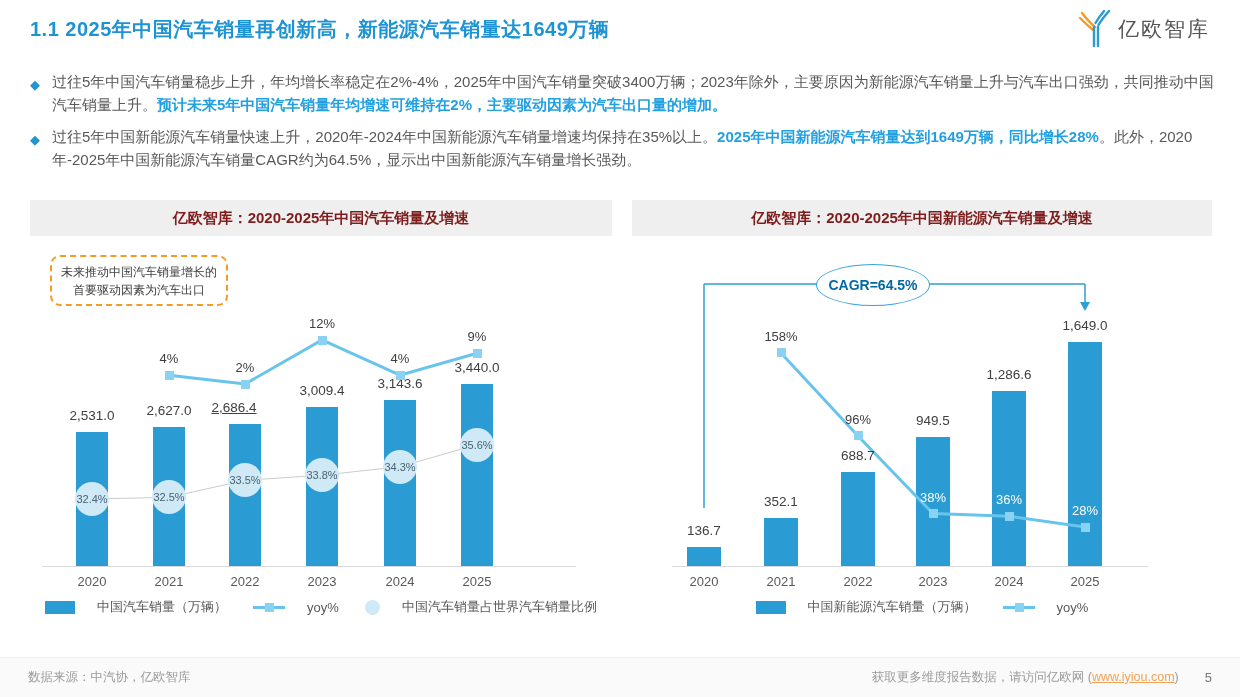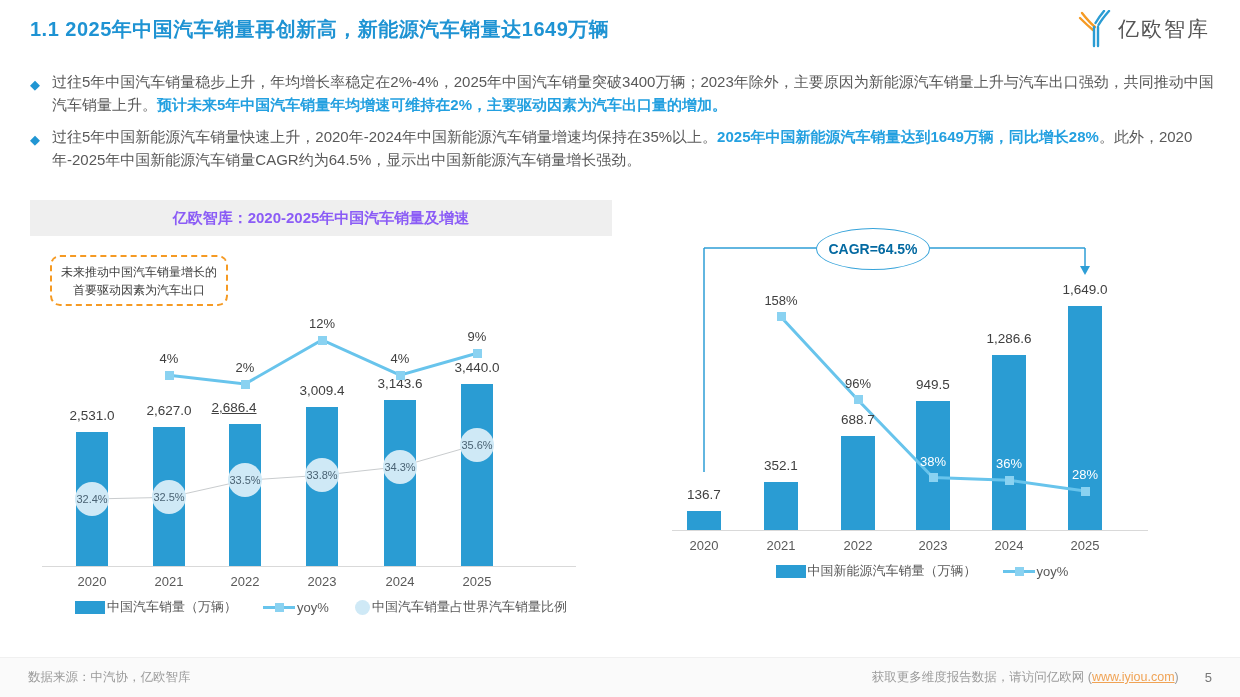--- a/index.html
+++ b/index.html
@@ -18,21 +18,21 @@
   .bullets{position:absolute;left:30px;top:70px;width:1186px;}
   .bullet{position:relative;padding-left:22px;font-size:15px;line-height:23px;margin-bottom:9px;color:#595959;}
   .bullet .diamond{position:absolute;left:0;top:3px;font-size:13px;color:#2196d3;}
   .hl{color:#23a0e0;font-weight:bold;}
   
   .panel{position:absolute;top:200px;width:582px;}
   .panel-left{left:30px;}
   .panel-right{left:632px;width:580px;}
   .panel-header{
     height:36px;background:#efefef;display:flex;align-items:center;justify-content:center;
-    font-size:15px;font-weight:bold;color:#8b5cf6;
+    font-size:15px;font-weight:bold;color:#7f1d1d;
   }
   .chart-canvas{position:relative;height:394px;}
   .chart-svg{position:absolute;left:0;top:0;z-index:2;}
   .bar{position:absolute;background:#2a9cd3;z-index:1;}
   .axis-line{position:absolute;height:1px;background:#d9d9d9;z-index:0;}
   .bar-label{position:absolute;width:90px;text-align:center;font-size:13.5px;color:#404040;z-index:3;}
   .x-label{position:absolute;width:60px;text-align:center;font-size:13px;color:#595959;z-index:3;}
   .marker{position:absolute;width:9px;height:9px;background:#8ad2f1;z-index:3;}
   .line-label{position:absolute;width:60px;text-align:center;font-size:13px;color:#404040;z-index:4;}
   .bubble{
@@ -46,21 +46,21 @@
   }
   .cagr-ellipse{
     position:absolute;left:184px;top:28px;width:112px;height:40px;border-radius:50%;
     border:1.5px solid #36a3da;background:#fff;z-index:4;
     display:flex;align-items:center;justify-content:center;font-size:14px;font-weight:600;color:#0369a1;
   }
   .legend{
     position:absolute;left:0;right:0;top:362px;display:flex;justify-content:center;gap:26px;
     font-size:13px;color:#595959;z-index:3;
   }
-  .legend-item{display:flex;align-items:center;gap:2px;}
+  .legend-item{display:flex;align-items:center;gap:22px;}
   .sw-bar{width:30px;height:13px;background:#2a9cd3;}
   .sw-line{width:32px;height:3px;background:#68c4ec;position:relative;}
   .sw-line::after{content:"";position:absolute;left:12px;top:-3px;width:9px;height:9px;background:#8ad2f1;}
   .sw-bubble{width:15px;height:15px;border-radius:50%;background:#cfe9f6;}
   
   .footer{
     position:absolute;left:0;right:0;bottom:0;height:40px;background:#fafafa;border-top:1px solid #f0f0f0;
     display:flex;align-items:center;padding:0 28px;font-size:12.5px;color:#9b9b9b;box-sizing:border-box;
   }
   .footer-right{margin-left:auto;display:flex;align-items:center;gap:26px;}
@@ -151,20 +151,21 @@
       <div class="marker" style="left: 287.5px; top: 99.5px;"></div>
       <div class="line-label" style="left: 262px; top: 80px;">12%</div>
       <div class="marker" style="left: 365.5px; top: 134.7px;"></div>
       <div class="line-label" style="left: 340px; top: 115.2px;">4%</div>
       <div class="marker" style="left: 442.5px; top: 112.7px;"></div>
       <div class="line-label" style="left: 417px; top: 93.2px;">9%</div>
     </div>
 </div>
 
 <div class="panel panel-right">
+  <div class="panel-header">亿欧智库：2020-2025年中国新能源汽车销量及增速</div>
   <div class="chart-canvas" id="chart-canvas-1">
     <svg class="chart-svg" width="580" height="394">
       <path d="M72,48 H453" fill="none" stroke="#2e9ed6" stroke-width="1.5"></path>
       <path d="M72,48 V272" fill="none" stroke="#2e9ed6" stroke-width="1.5"></path>
       <path d="M453,48 V66" fill="none" stroke="#2e9ed6" stroke-width="1.5"></path>
       <polygon points="448,66 458,66 453,75" fill="#2e9ed6"></polygon>
     </svg>
     <div class="cagr-ellipse">CAGR=64.5%</div>
     <div class="legend" id="legend-1">
         <div class="legend-item">

